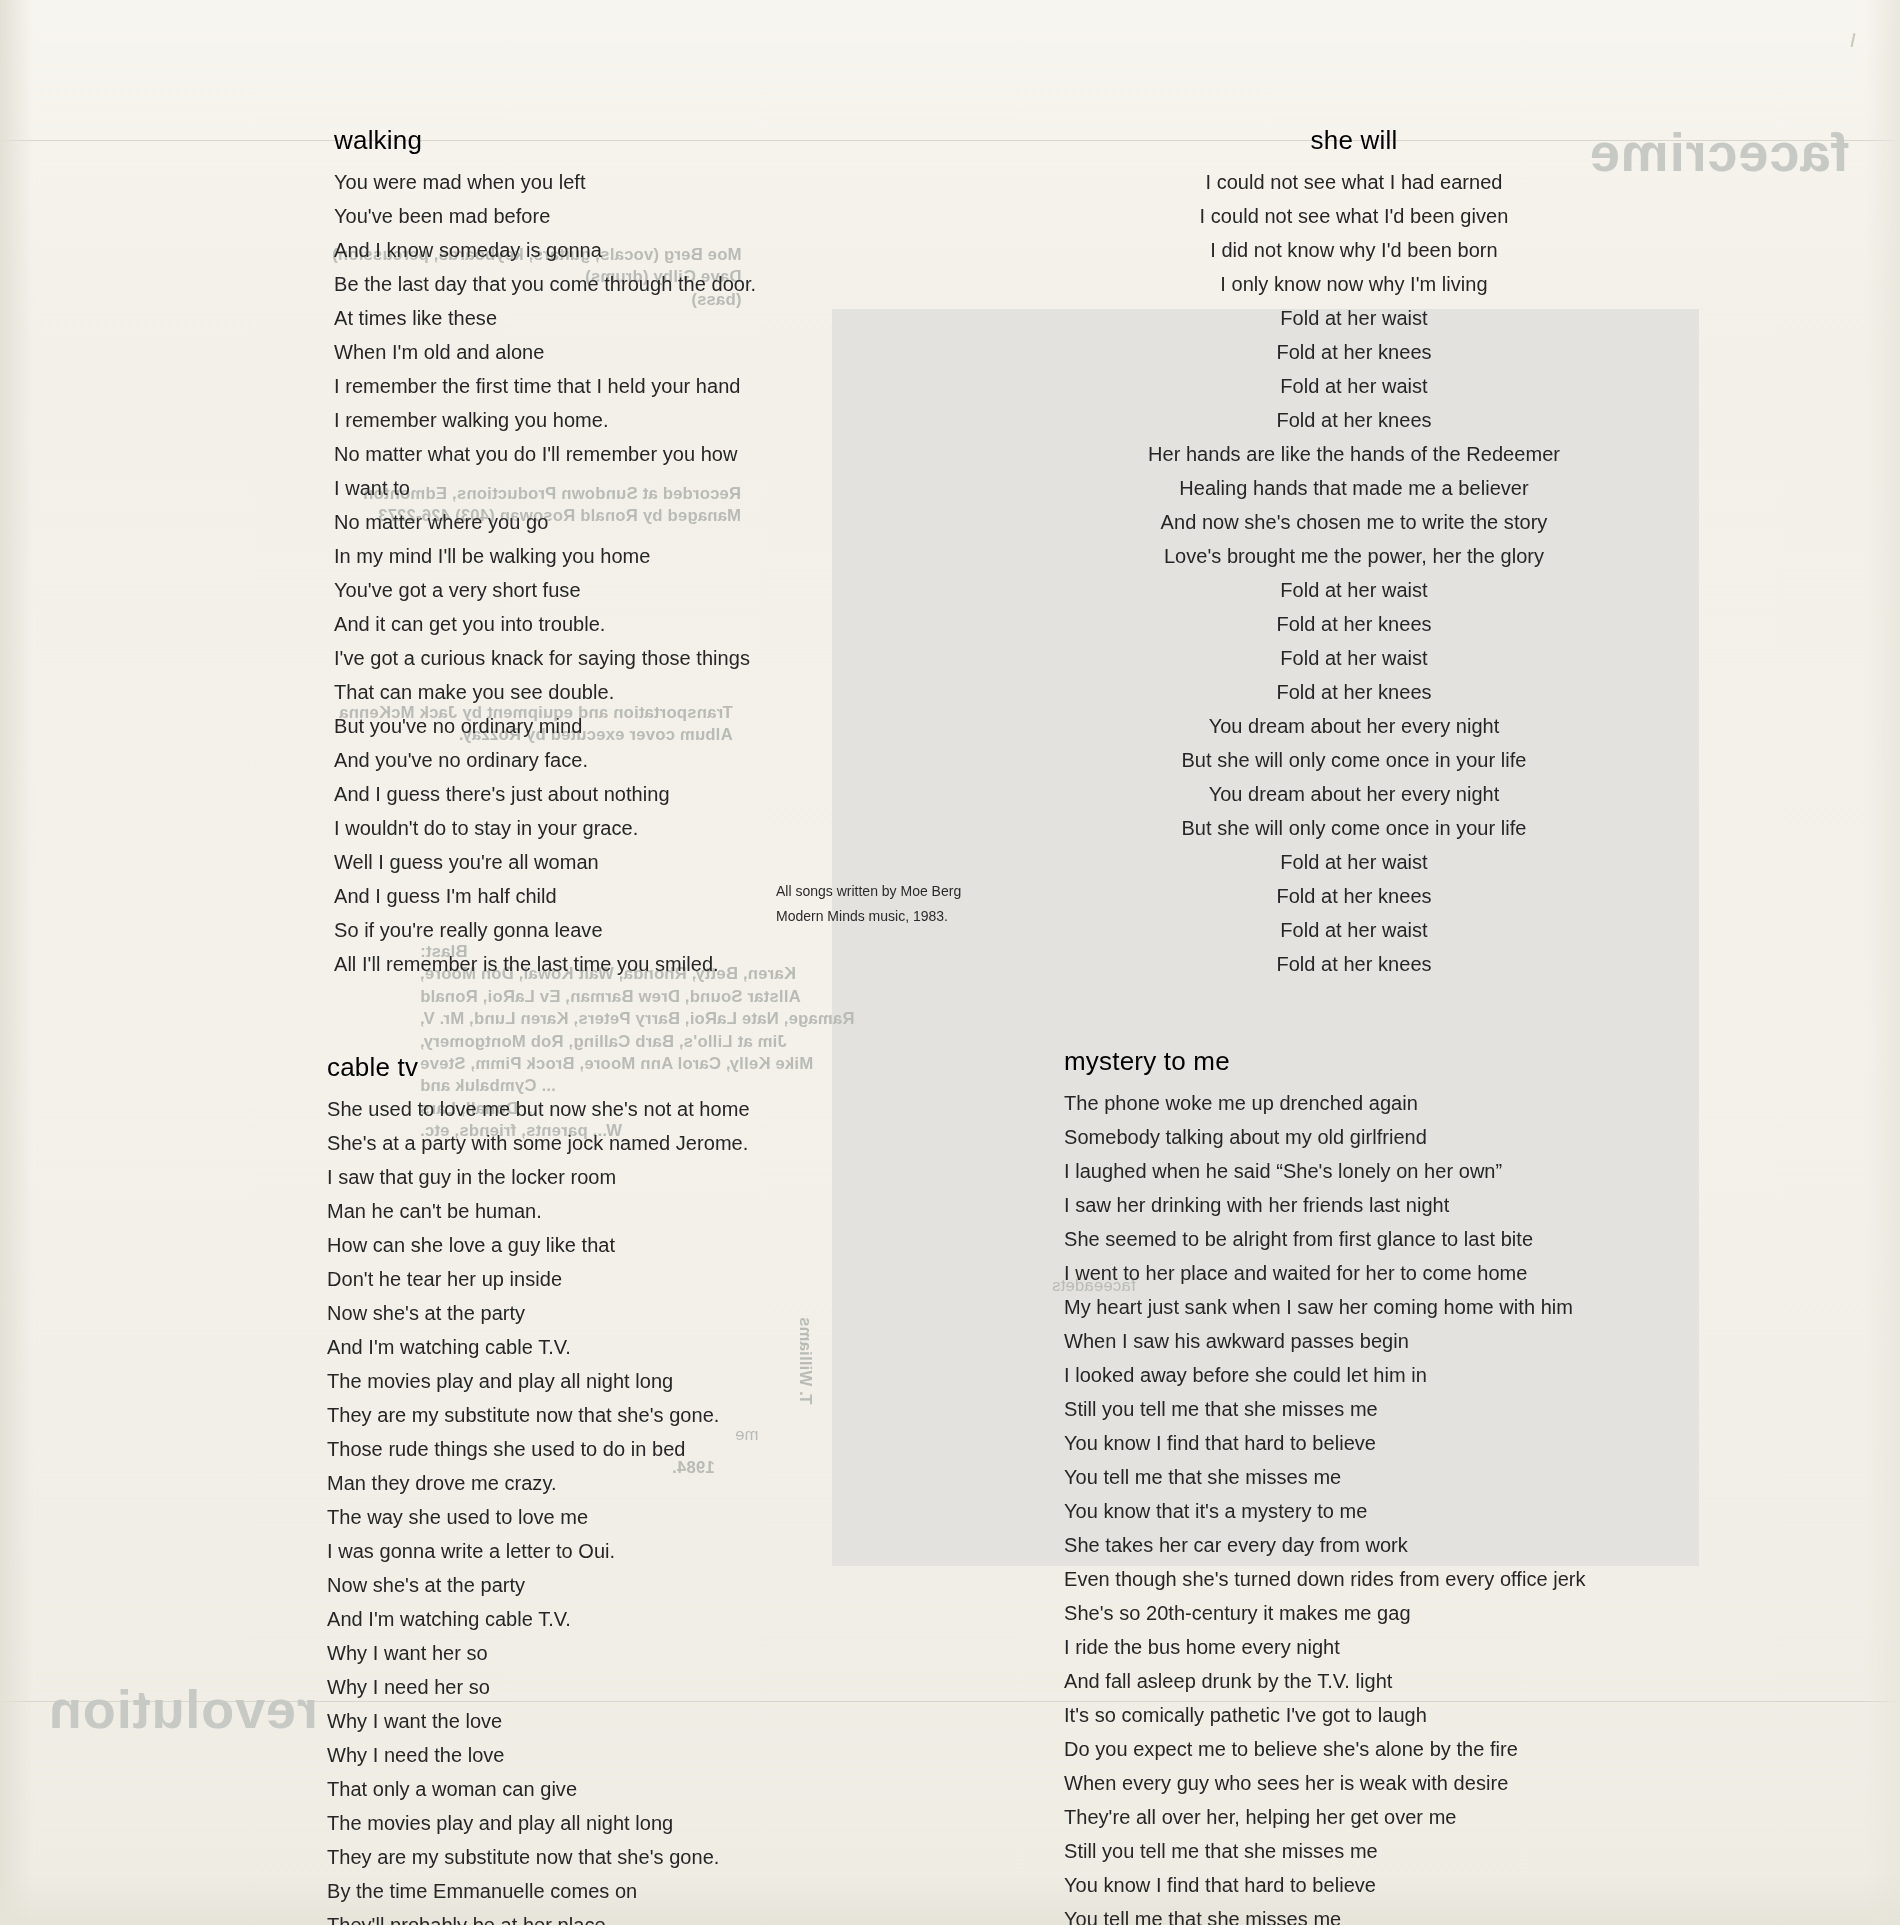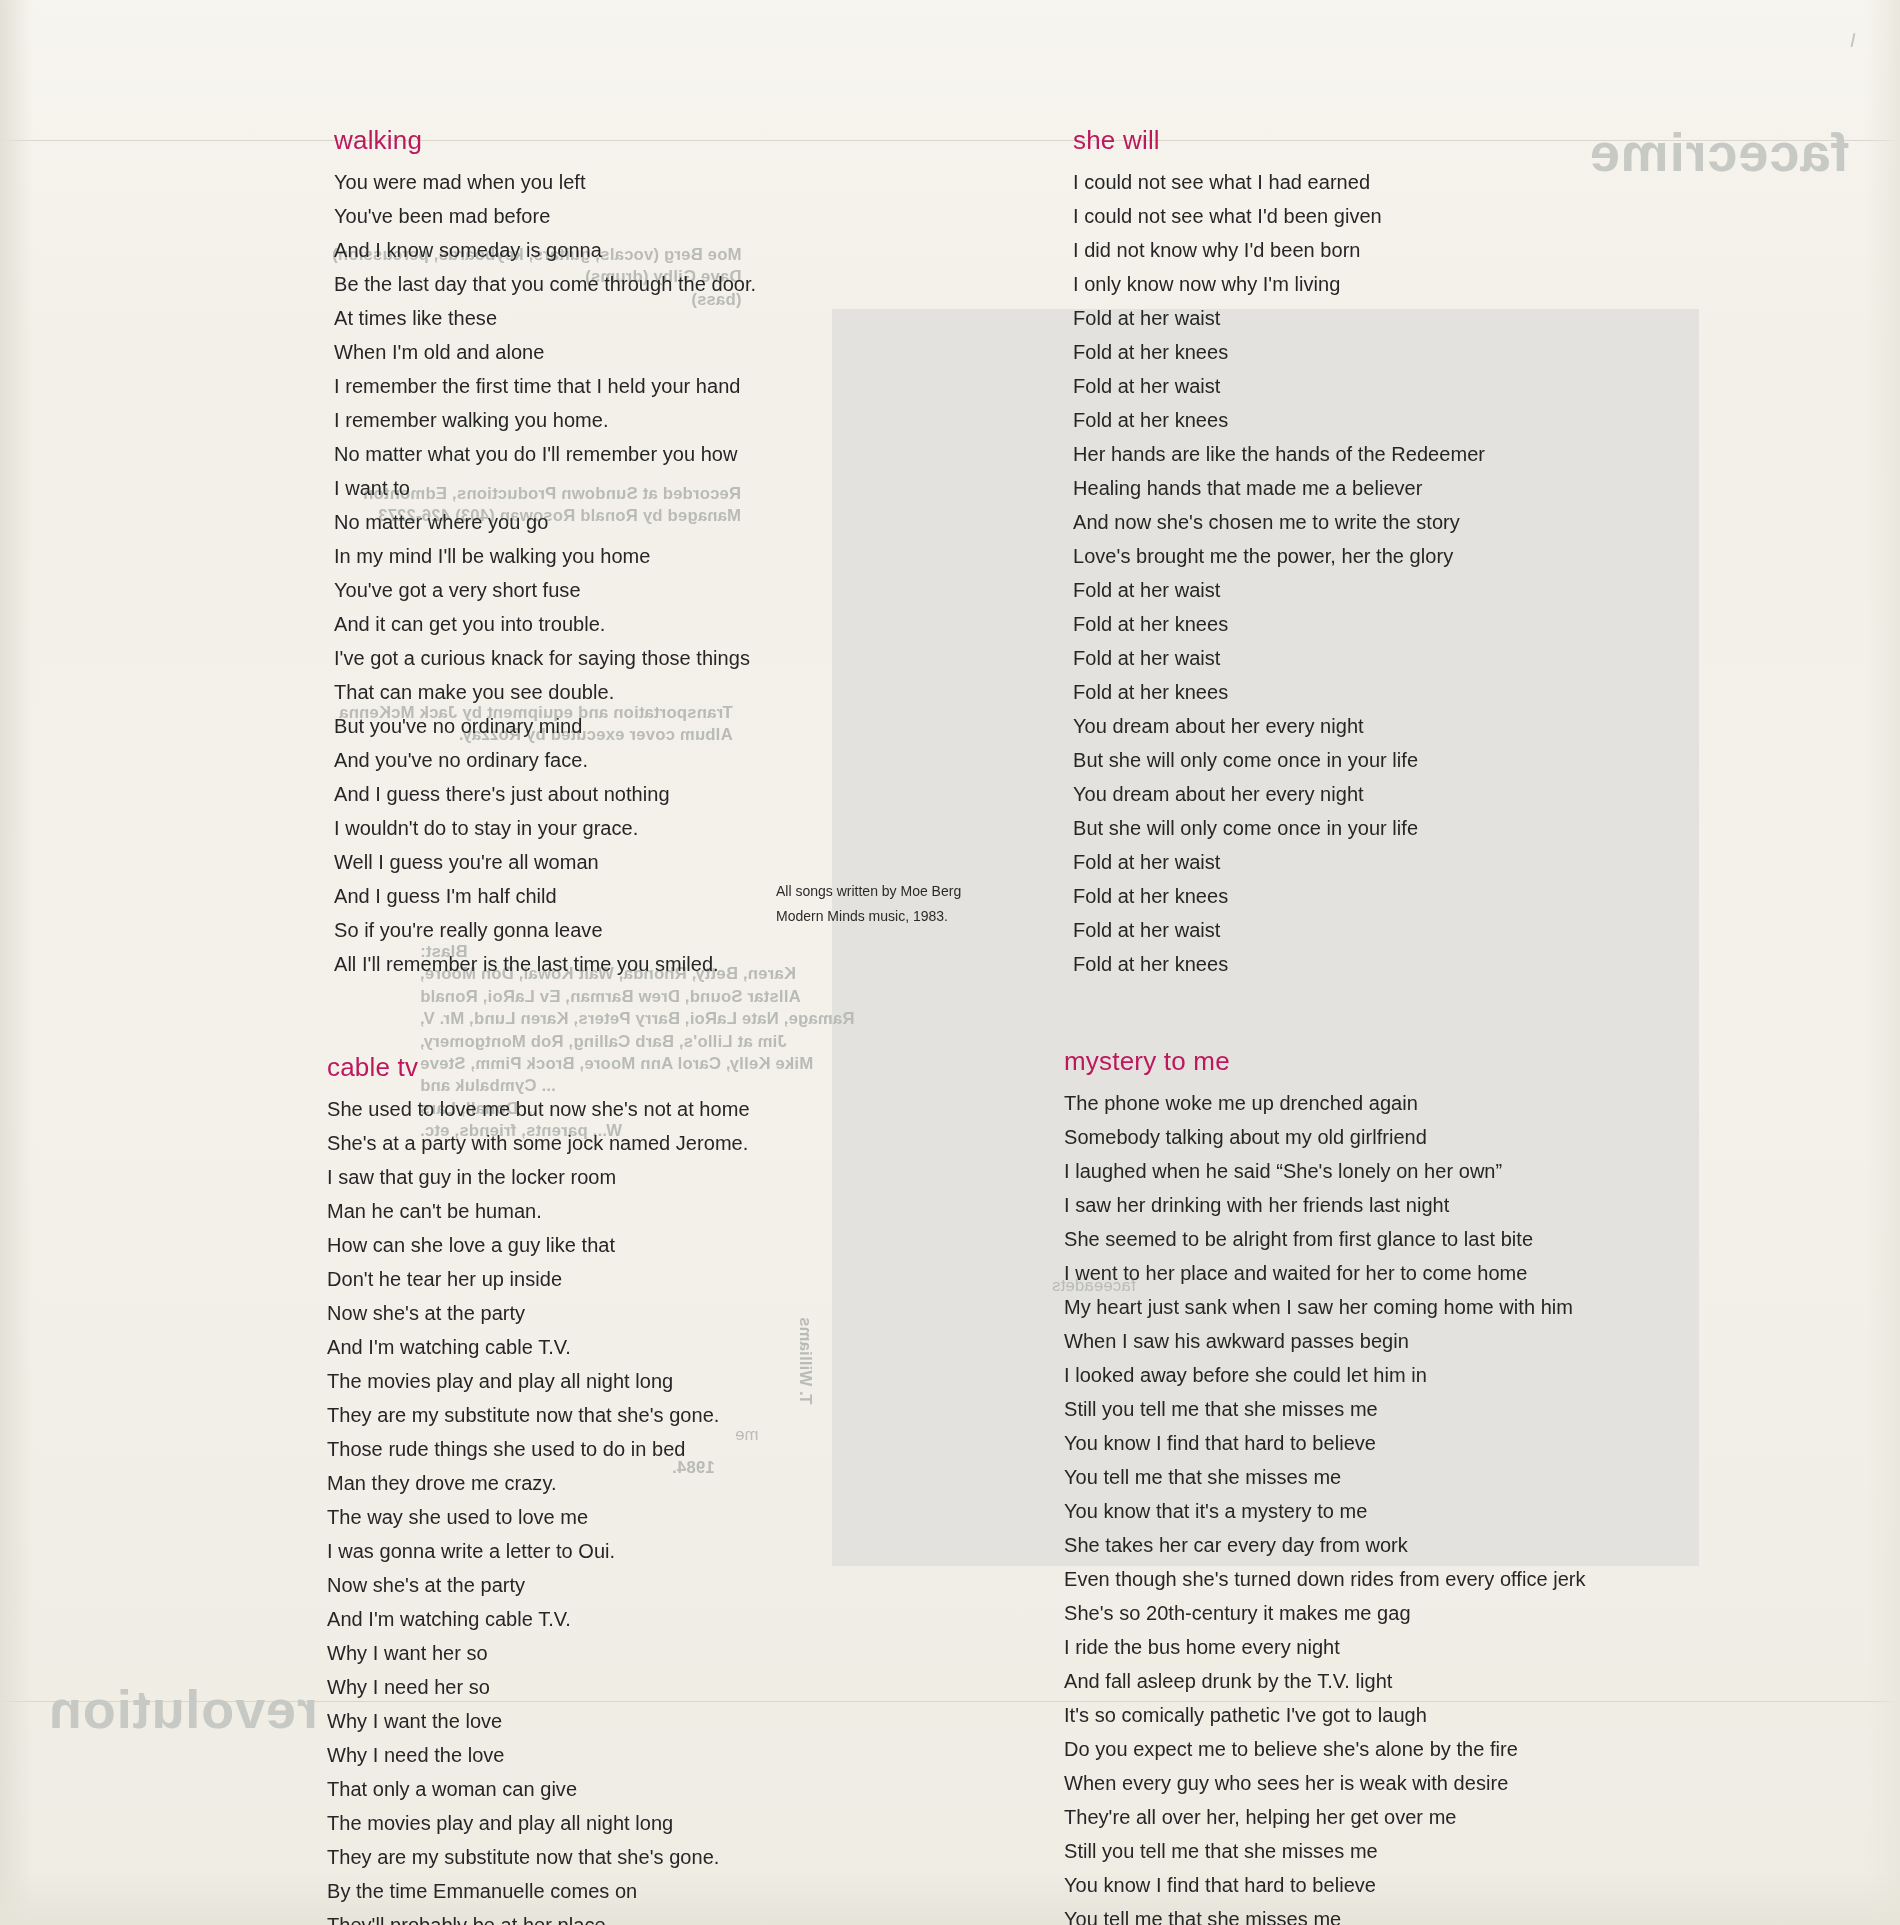--- a/index.html
+++ b/index.html
@@ -117,32 +117,32 @@
   
   .song {
     position: absolute;
     color: #2b2b2b;
   }
   .song h2 {
     margin: 0 0 8.8px 0;
     font-size: 26px;
     font-weight: 400;
     letter-spacing: 0.2px;
-    color: #be185d;
+    color: #000000;
   }
   .lyrics {
     font-size: 20px;
     line-height: 34px;
     white-space: pre-line;
     color: #262626;
     letter-spacing: 0.04px;
   }
 
   #song-walking  { left: 334px; top: 125px; width: 614px; }
-  #song-shewill  { left: 1073px; top: 125px; width: 562px; }
+  #song-shewill  { left: 1073px; top: 125px; width: 562px; text-align: center; }
   #song-cabletv  { left: 327px; top: 1052px; width: 614px; }
   #song-mystery  { left: 1064px; top: 1046px; width: 614px; }
 
   #credit-note {
     position: absolute;
     left: 776px;
     top: 879px;
     font-size: 14px;
     line-height: 24.6px;
     color: #2b2b2b;

